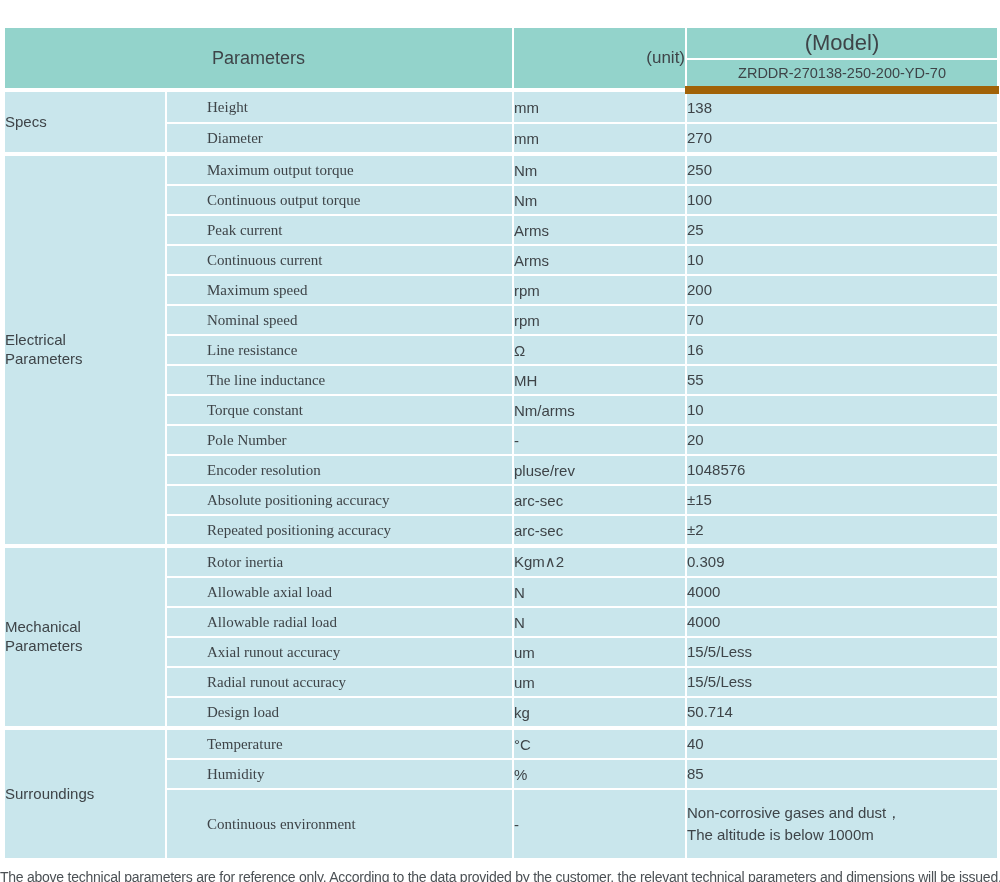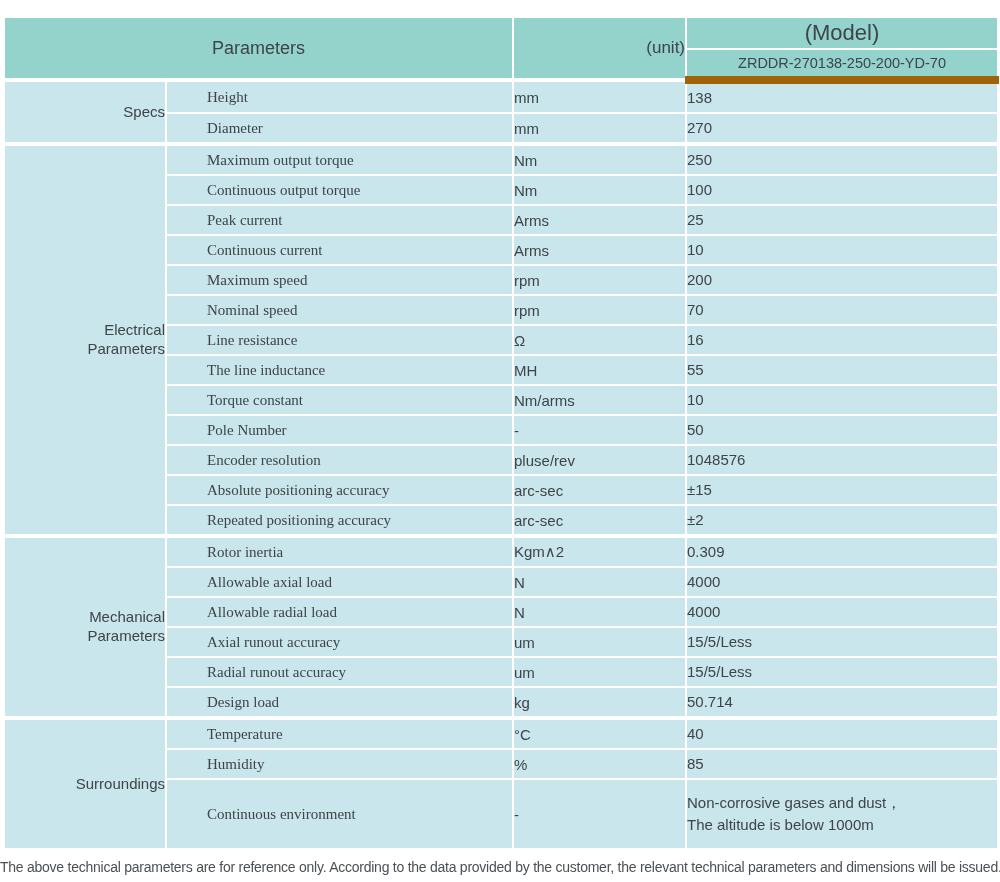--- a/index.html
+++ b/index.html
@@ -11,21 +11,21 @@
   }
   .page {
     width: 1000px;
     height: 882px;
     position: relative;
     background: #ffffff;
   }
   table.spec-table {
     border-collapse: collapse;
     table-layout: fixed;
-    margin: 16px 3px 0 3px;
+    margin: 26px 3px 0 3px;
     width: 994px;
   }
   .spec-table th, .spec-table td {
     border: 2px solid #ffffff;
     color: #3e4448;
     font-weight: normal;
     padding: 0;
   }
   
   .spec-table thead th {
@@ -53,21 +53,21 @@
     text-align: center;
     border-bottom: 8px solid #a16207;
   }
   
   .spec-table tbody td {
     background: #c9e6ec;
     font-size: 15px;
     height: 28px;
   }
   td.group-cell {
-    text-align: right;
+    text-align: left;
     white-space: pre-line;
     line-height: 1.25;
   }
   td.param-cell {
     text-align: left;
     padding-left: 40px;
     font-family: Liberation Serif, serif;
   }
   td.unit-cell, td.value-cell {
     text-align: left;
@@ -172,21 +172,21 @@
           <td class="value-cell">55</td>
         </tr>
         <tr>
           <td class="param-cell">Torque constant</td>
           <td class="unit-cell">Nm/arms</td>
           <td class="value-cell">10</td>
         </tr>
         <tr>
           <td class="param-cell">Pole Number</td>
           <td class="unit-cell">-</td>
-          <td class="value-cell">50</td>
+          <td class="value-cell">20</td>
         </tr>
         <tr>
           <td class="param-cell">Encoder resolution</td>
           <td class="unit-cell">pluse/rev</td>
           <td class="value-cell">1048576</td>
         </tr>
         <tr>
           <td class="param-cell">Absolute positioning accuracy</td>
           <td class="unit-cell">arc-sec</td>
           <td class="value-cell">±15</td>

